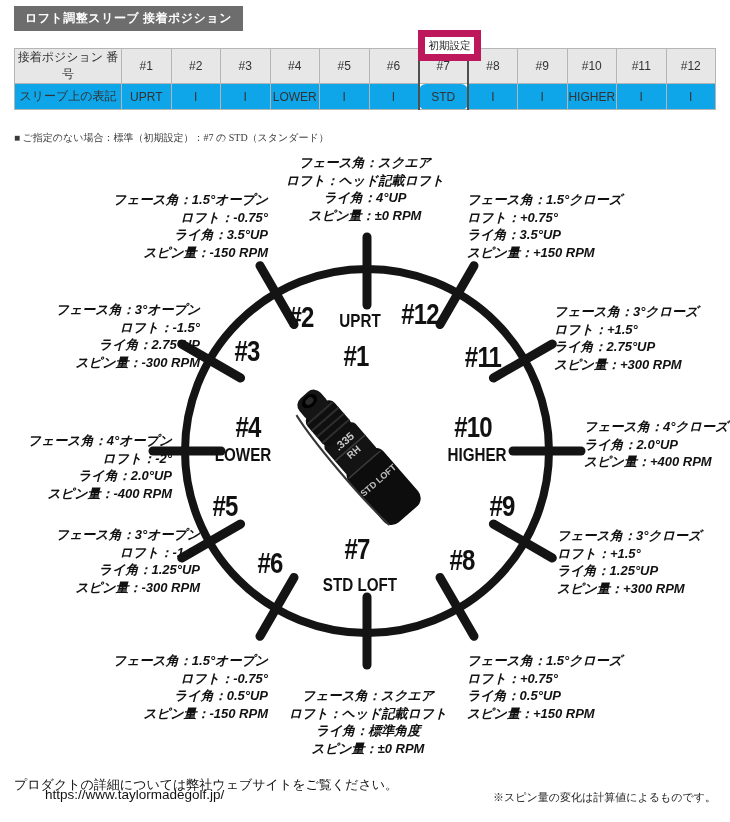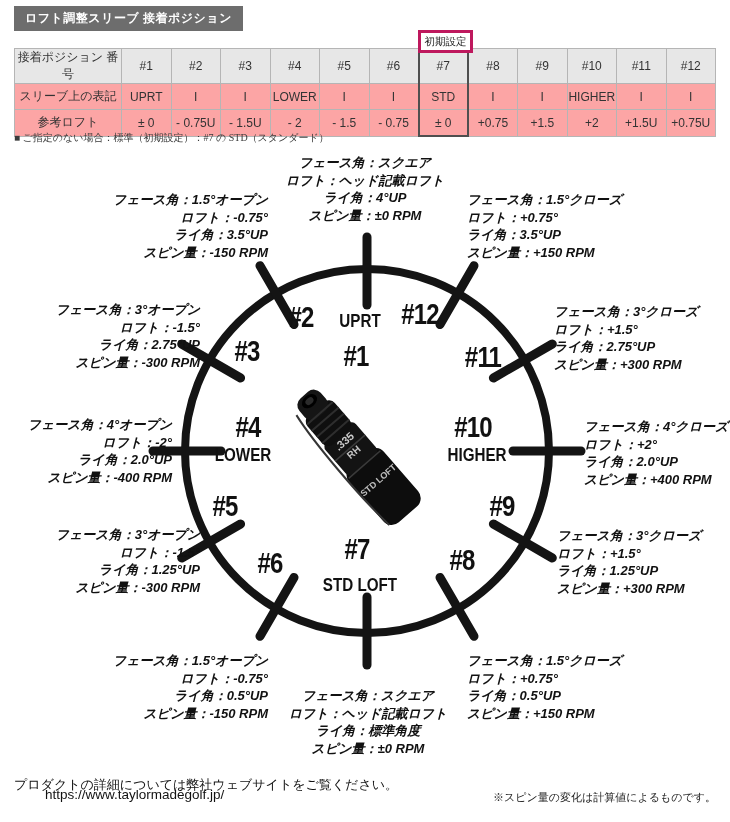--- a/index.html
+++ b/index.html
@@ -9,27 +9,27 @@
   
   .badge{position:absolute;left:14px;top:6px;background:#6d6d6d;color:#fff;
          font-size:12px;font-weight:700;padding:4px 11px;letter-spacing:.5px;}
 
   
   .tblwrap{position:absolute;left:14px;top:48px;width:702px;}
   table{border-collapse:collapse;width:702px;table-layout:fixed;}
   td,th{border:1px solid #b5b5b5;text-align:center;vertical-align:middle;
         font-weight:400;padding:0;overflow:hidden;}
   tr.hd td{background:#e7e7e7;height:26px;font-size:12px;color:#333;}
-  tr.bd td{height:25px;font-size:12px;color:#333;background:#fca5a5;margin-top:24px;}
+  tr.bd td{height:25px;font-size:12px;color:#333;background:#0ea5e9;margin-top:24px;}
   td.rowlab{font-size:11px;color:#333;}
-  td.dk{background:#676767;color:#fff;}
+  td.dk{background:#676767;color:#fff;border-radius:7px;}
   td.c7{border-left:2px solid #4f4f4f;border-right:2px solid #4f4f4f;}
   td.c7b{border-bottom:2px solid #4f4f4f;}
   .initbox{position:absolute;left:404px;top:-18px;width:49px;height:17px;background:#fff;
-           border:3px solid #be185d;font-size:10.5px;color:#222;text-align:center;
+           border:7px solid #be185d;font-size:10.5px;color:#222;text-align:center;
            line-height:17px;}
   .note{position:absolute;left:14px;top:131px;font-size:10px;color:#3a3a3a;font-family:Liberation Serif, serif;}
 
   
   .dialsvg{position:absolute;left:0;top:0;width:730px;height:822px;pointer-events:none;}
 
   
   .dnum,.dword{position:absolute;font-weight:700;color:#111;white-space:nowrap;
                transform:translate(-50%,-50%) scaleX(.8);letter-spacing:-1px;}
   .dnum{font-size:30px;}
@@ -82,35 +82,20 @@
         <td>I</td>
         <td>LOWER</td>
         <td>I</td>
         <td>I</td>
         <td class="dk c7">STD</td>
         <td>I</td>
         <td>I</td>
         <td>HIGHER</td>
         <td>I</td>
         <td>I</td>
-      </tr>
-      <tr class="bd">
-        <td class="rowlab">参考ロフト</td>
-        <td>± 0</td>
-        <td>- 0.75U</td>
-        <td>- 1.5U</td>
-        <td>- 2</td>
-        <td>- 1.5</td>
-        <td>- 0.75</td>
-        <td class="dk c7 c7b">± 0</td>
-        <td>+0.75</td>
-        <td>+1.5</td>
-        <td>+2</td>
-        <td>+1.5U</td>
-        <td>+0.75U</td>
       </tr>
     </tbody>
       </table>
   </div>
   <div class="note">■ ご指定のない場合：標準（初期設定）：#7 の STD（スタンダード）</div>
 
   <svg class="dialsvg" viewBox="0 0 730 822">
     <circle cx="367" cy="451" r="182" fill="none" stroke="#141414" stroke-width="8"></circle>
     <g stroke="#141414" stroke-width="9" stroke-linecap="round">
       <line x1="367" y1="305" x2="367" y2="237"></line>
@@ -182,29 +167,28 @@
     <div>ロフト：-1.5°</div>
     <div>ライ角：2.75°UP</div>
     <div>スピン量：-300 RPM</div>
   </div>
   <div class="ann" style="left:554px;top:303px;width:172px">
     <div>フェース角：3°クローズ</div>
     <div>ロフト：+1.5°</div>
     <div>ライ角：2.75°UP</div>
     <div>スピン量：+300 RPM</div>
   </div>
-  <div class="ann ar" style="left:2px;top:416px;width:170px">
+  <div class="ann ar" style="left:2px;top:432px;width:170px">
     <div>フェース角：4°オープン</div>
     <div>ロフト：-2°</div>
     <div>ライ角：2.0°UP</div>
     <div>スピン量：-400 RPM</div>
   </div>
   <div class="ann" style="left:584px;top:418px;width:146px">
     <div>フェース角：4°クローズ</div>
-    <div>ロフト：+2°</div>
     <div>ライ角：2.0°UP</div>
     <div>スピン量：+400 RPM</div>
   </div>
   <div class="ann ar" style="left:28px;top:526px;width:172px">
     <div>フェース角：3°オープン</div>
     <div>ロフト：-1.5°</div>
     <div>ライ角：1.25°UP</div>
     <div>スピン量：-300 RPM</div>
   </div>
   <div class="ann" style="left:557px;top:527px;width:172px">

